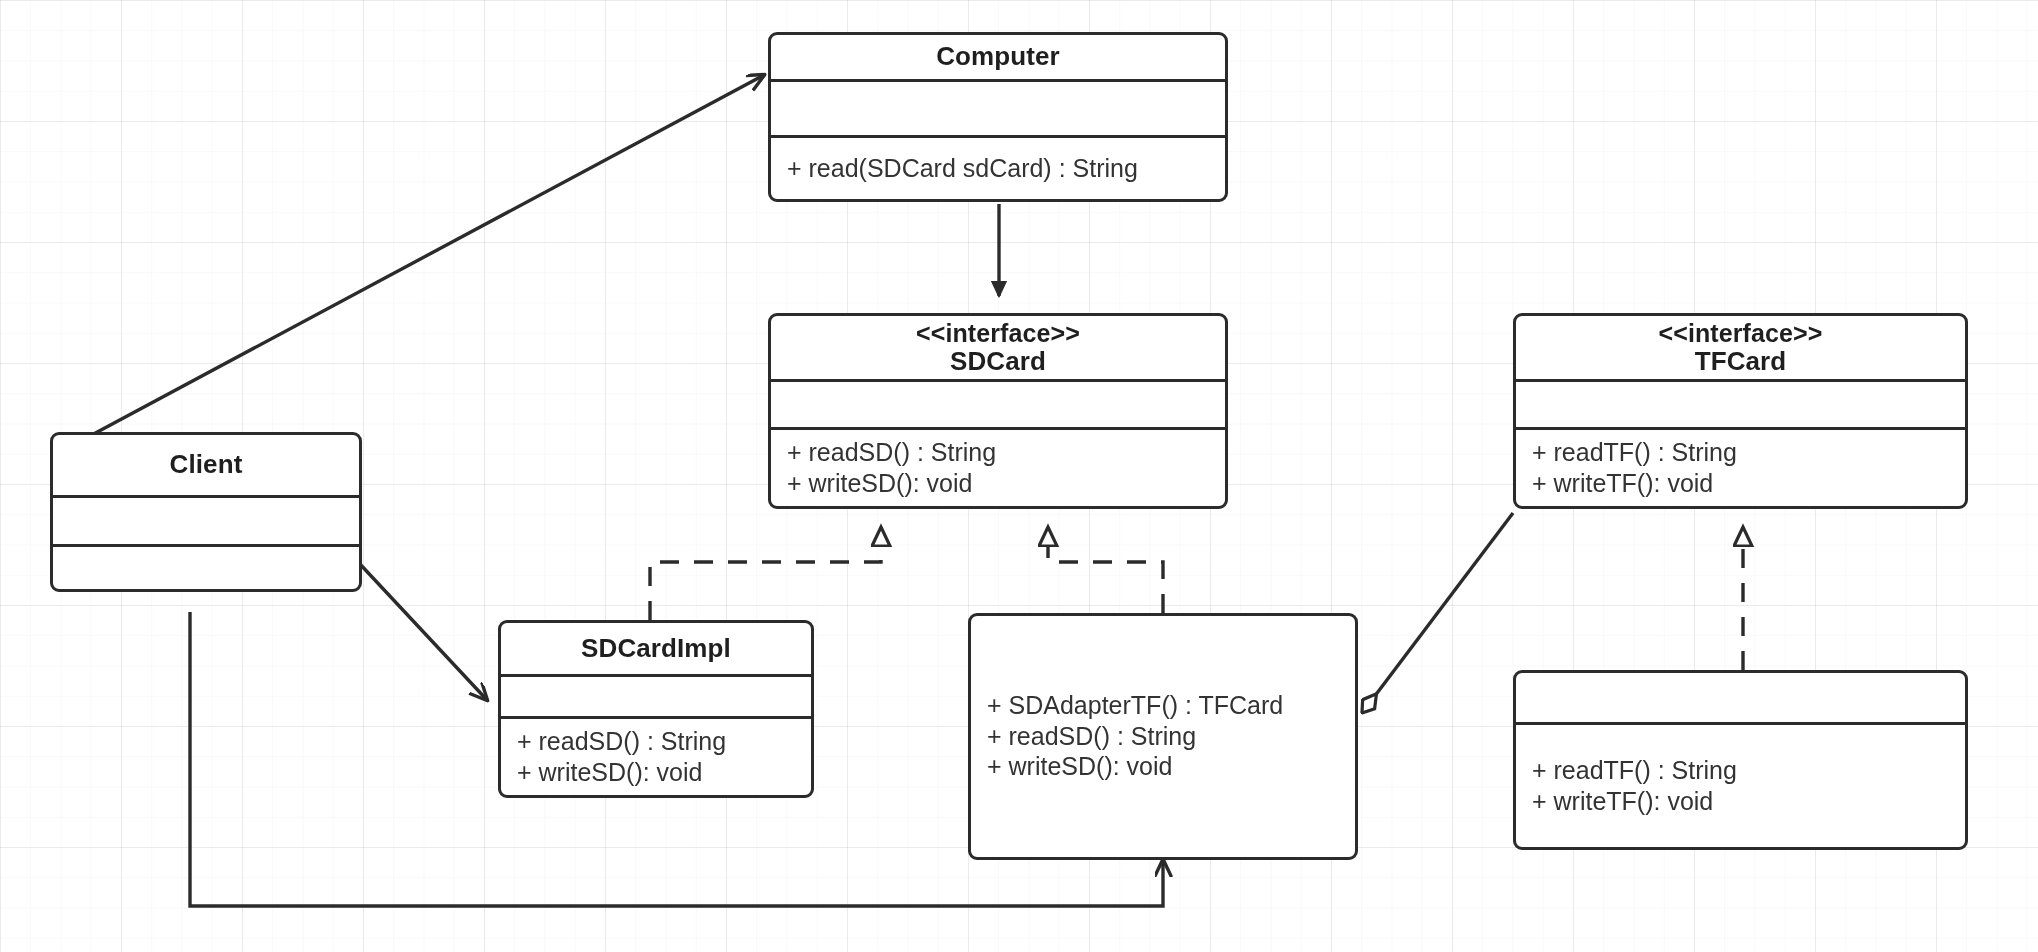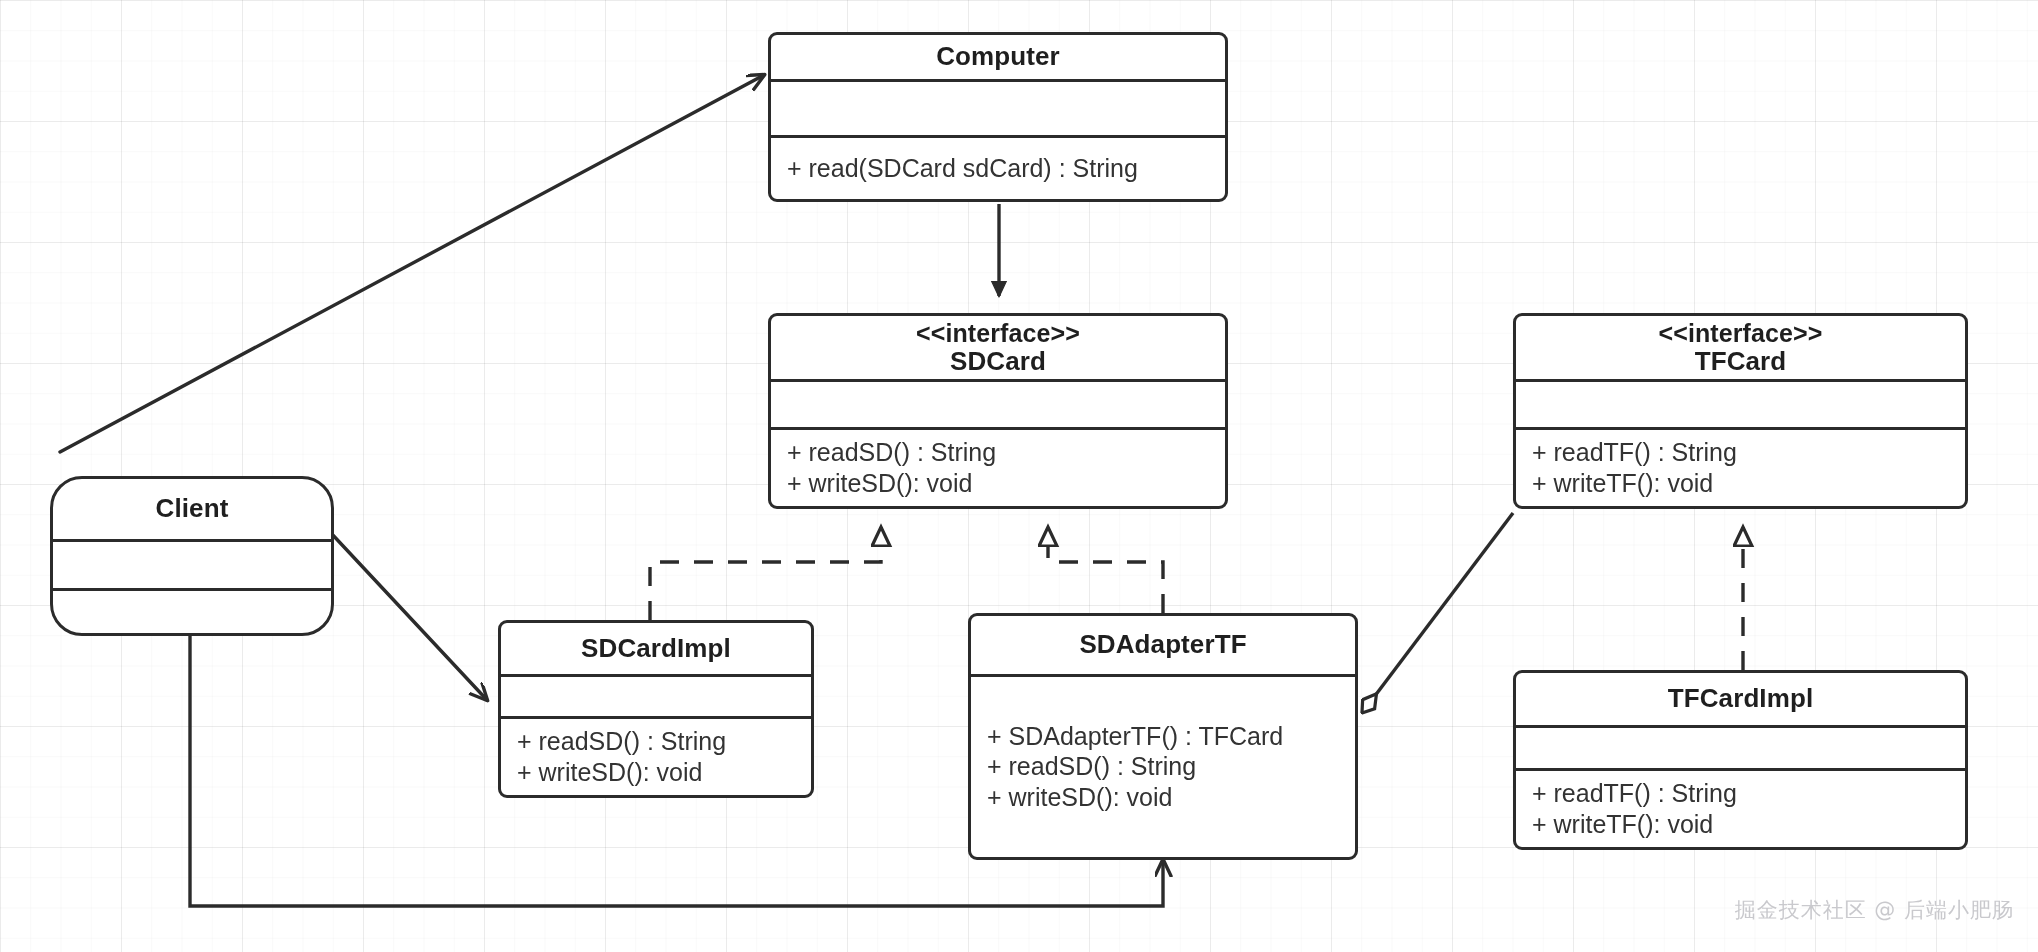--- a/index.html
+++ b/index.html
@@ -159,56 +159,49 @@
       <div class="stereotype">&lt;&lt;interface&gt;&gt;</div>
       <div class="cls-name">TFCard</div>
     </div>
     <div class="compartment c-empty" style="height:52px;"></div>
     <div class="compartment c-members" style="flex:1;">
       <div class="member">+ readTF() : String</div>
       <div class="member">+ writeTF(): void</div>
     </div>
   </div>
 
-  <div class="uml-class" style="left:50px; top:476px; width:284px; height:160px;border-radius:32px;">
+  <div class="uml-class" style="left:50px; top:432px; width:312px; height:160px;">
     <div class="compartment c-title" style="height:60px;">
       <div class="cls-name">Client</div>
     </div>
     <div class="compartment c-empty" style="height:49px;"></div>
     <div class="compartment c-empty" style="flex:1;"></div>
   </div>
 
   <div class="uml-class" style="left:498px; top:620px; width:316px; height:178px;">
     <div class="compartment c-title" style="height:58px;">
       <div class="cls-name">SDCardImpl</div>
     </div>
     <div class="compartment c-empty" style="height:48px;"></div>
     <div class="compartment c-members" style="flex:1;">
       <div class="member">+ readSD() : String</div>
       <div class="member">+ writeSD(): void</div>
     </div>
   </div>
 
   <div class="uml-class" style="left:968px; top:613px; width:390px; height:247px;">
-    <div class="compartment c-title" style="height:58px;">
-      <div class="cls-name">SDAdapterTF</div>
-    </div>
     <div class="compartment c-members" style="flex:1;">
       <div class="member">+ SDAdapterTF() : TFCard</div>
       <div class="member">+ readSD() : String</div>
       <div class="member">+ writeSD(): void</div>
     </div>
   </div>
 
   <div class="uml-class" style="left:1513px; top:670px; width:455px; height:180px;">
-    <div class="compartment c-title" style="height:60px;">
-      <div class="cls-name">TFCardImpl</div>
-    </div>
     <div class="compartment c-empty" style="height:49px;"></div>
     <div class="compartment c-members" style="flex:1;">
       <div class="member">+ readTF() : String</div>
       <div class="member">+ writeTF(): void</div>
     </div>
   </div>
 
-  <div class="watermark">掘金技术社区 @ 后端小肥肠</div>
 
 </div>
 
 </body></html>

